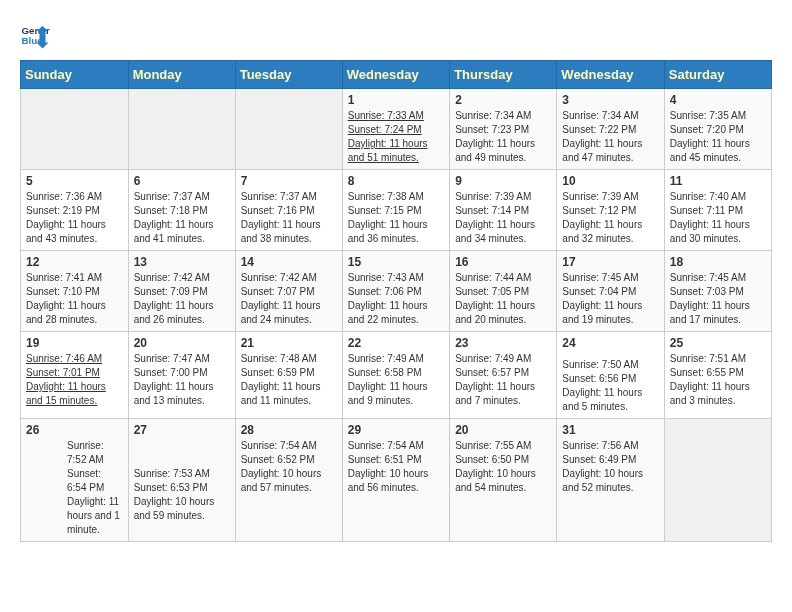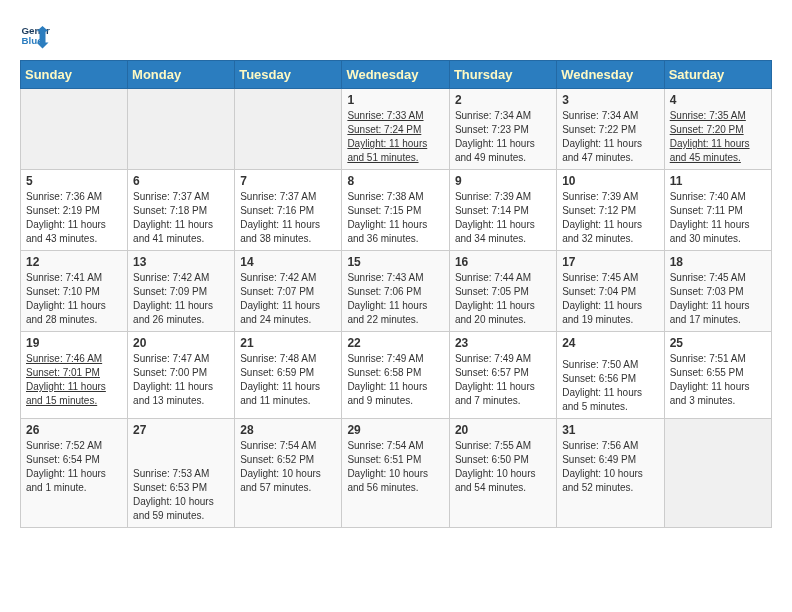--- a/index.html
+++ b/index.html
@@ -129,21 +129,21 @@
 Daylight: 11 hours and 49 minutes.</div>
         </td>
         <td>
           <span class="day-number">3</span>
           <div class="day-info" style="white-space: pre-line;">Sunrise: 7:34 AM
 Sunset: 7:22 PM
 Daylight: 11 hours and 47 minutes.</div>
         </td>
         <td>
           <span class="day-number">4</span>
-          <div class="day-info" style="white-space: pre-line; text-decoration: underline;">Sunrise: 7:35 AM
+          <div class="day-info" style="white-space: pre-line;">Sunrise: 7:35 AM
 Sunset: 7:20 PM
 Daylight: 11 hours and 45 minutes.</div>
         </td>
       </tr>
       <tr>
         <td>
           <span class="day-number">5</span>
           <div class="day-info" style="white-space: pre-line;">Sunrise: 7:36 AM
 Sunset: 2:19 PM
 Daylight: 11 hours and 43 minutes.</div>
@@ -269,21 +269,21 @@
         <td>
           <span class="day-number">25</span>
           <div class="day-info" style="white-space: pre-line;">Sunrise: 7:51 AM
 Sunset: 6:55 PM
 Daylight: 11 hours and 3 minutes.</div>
         </td>
       </tr>
       <tr>
         <td>
           <span class="day-number">26</span>
-          <div class="day-info" style="white-space: pre-line;">Sunrise: 7:52 AM
+          <div class="day-info" style="white-space: pre-line; margin-left: 41px;">Sunrise: 7:52 AM
 Sunset: 6:54 PM
 Daylight: 11 hours and 1 minute.</div>
         </td>
         <td>
           <span class="day-number">27</span>
           <div class="day-info" style="white-space: pre-line; margin-top: 30px;">Sunrise: 7:53 AM
 Sunset: 6:53 PM
 Daylight: 10 hours and 59 minutes.</div>
         </td>
         <td>

